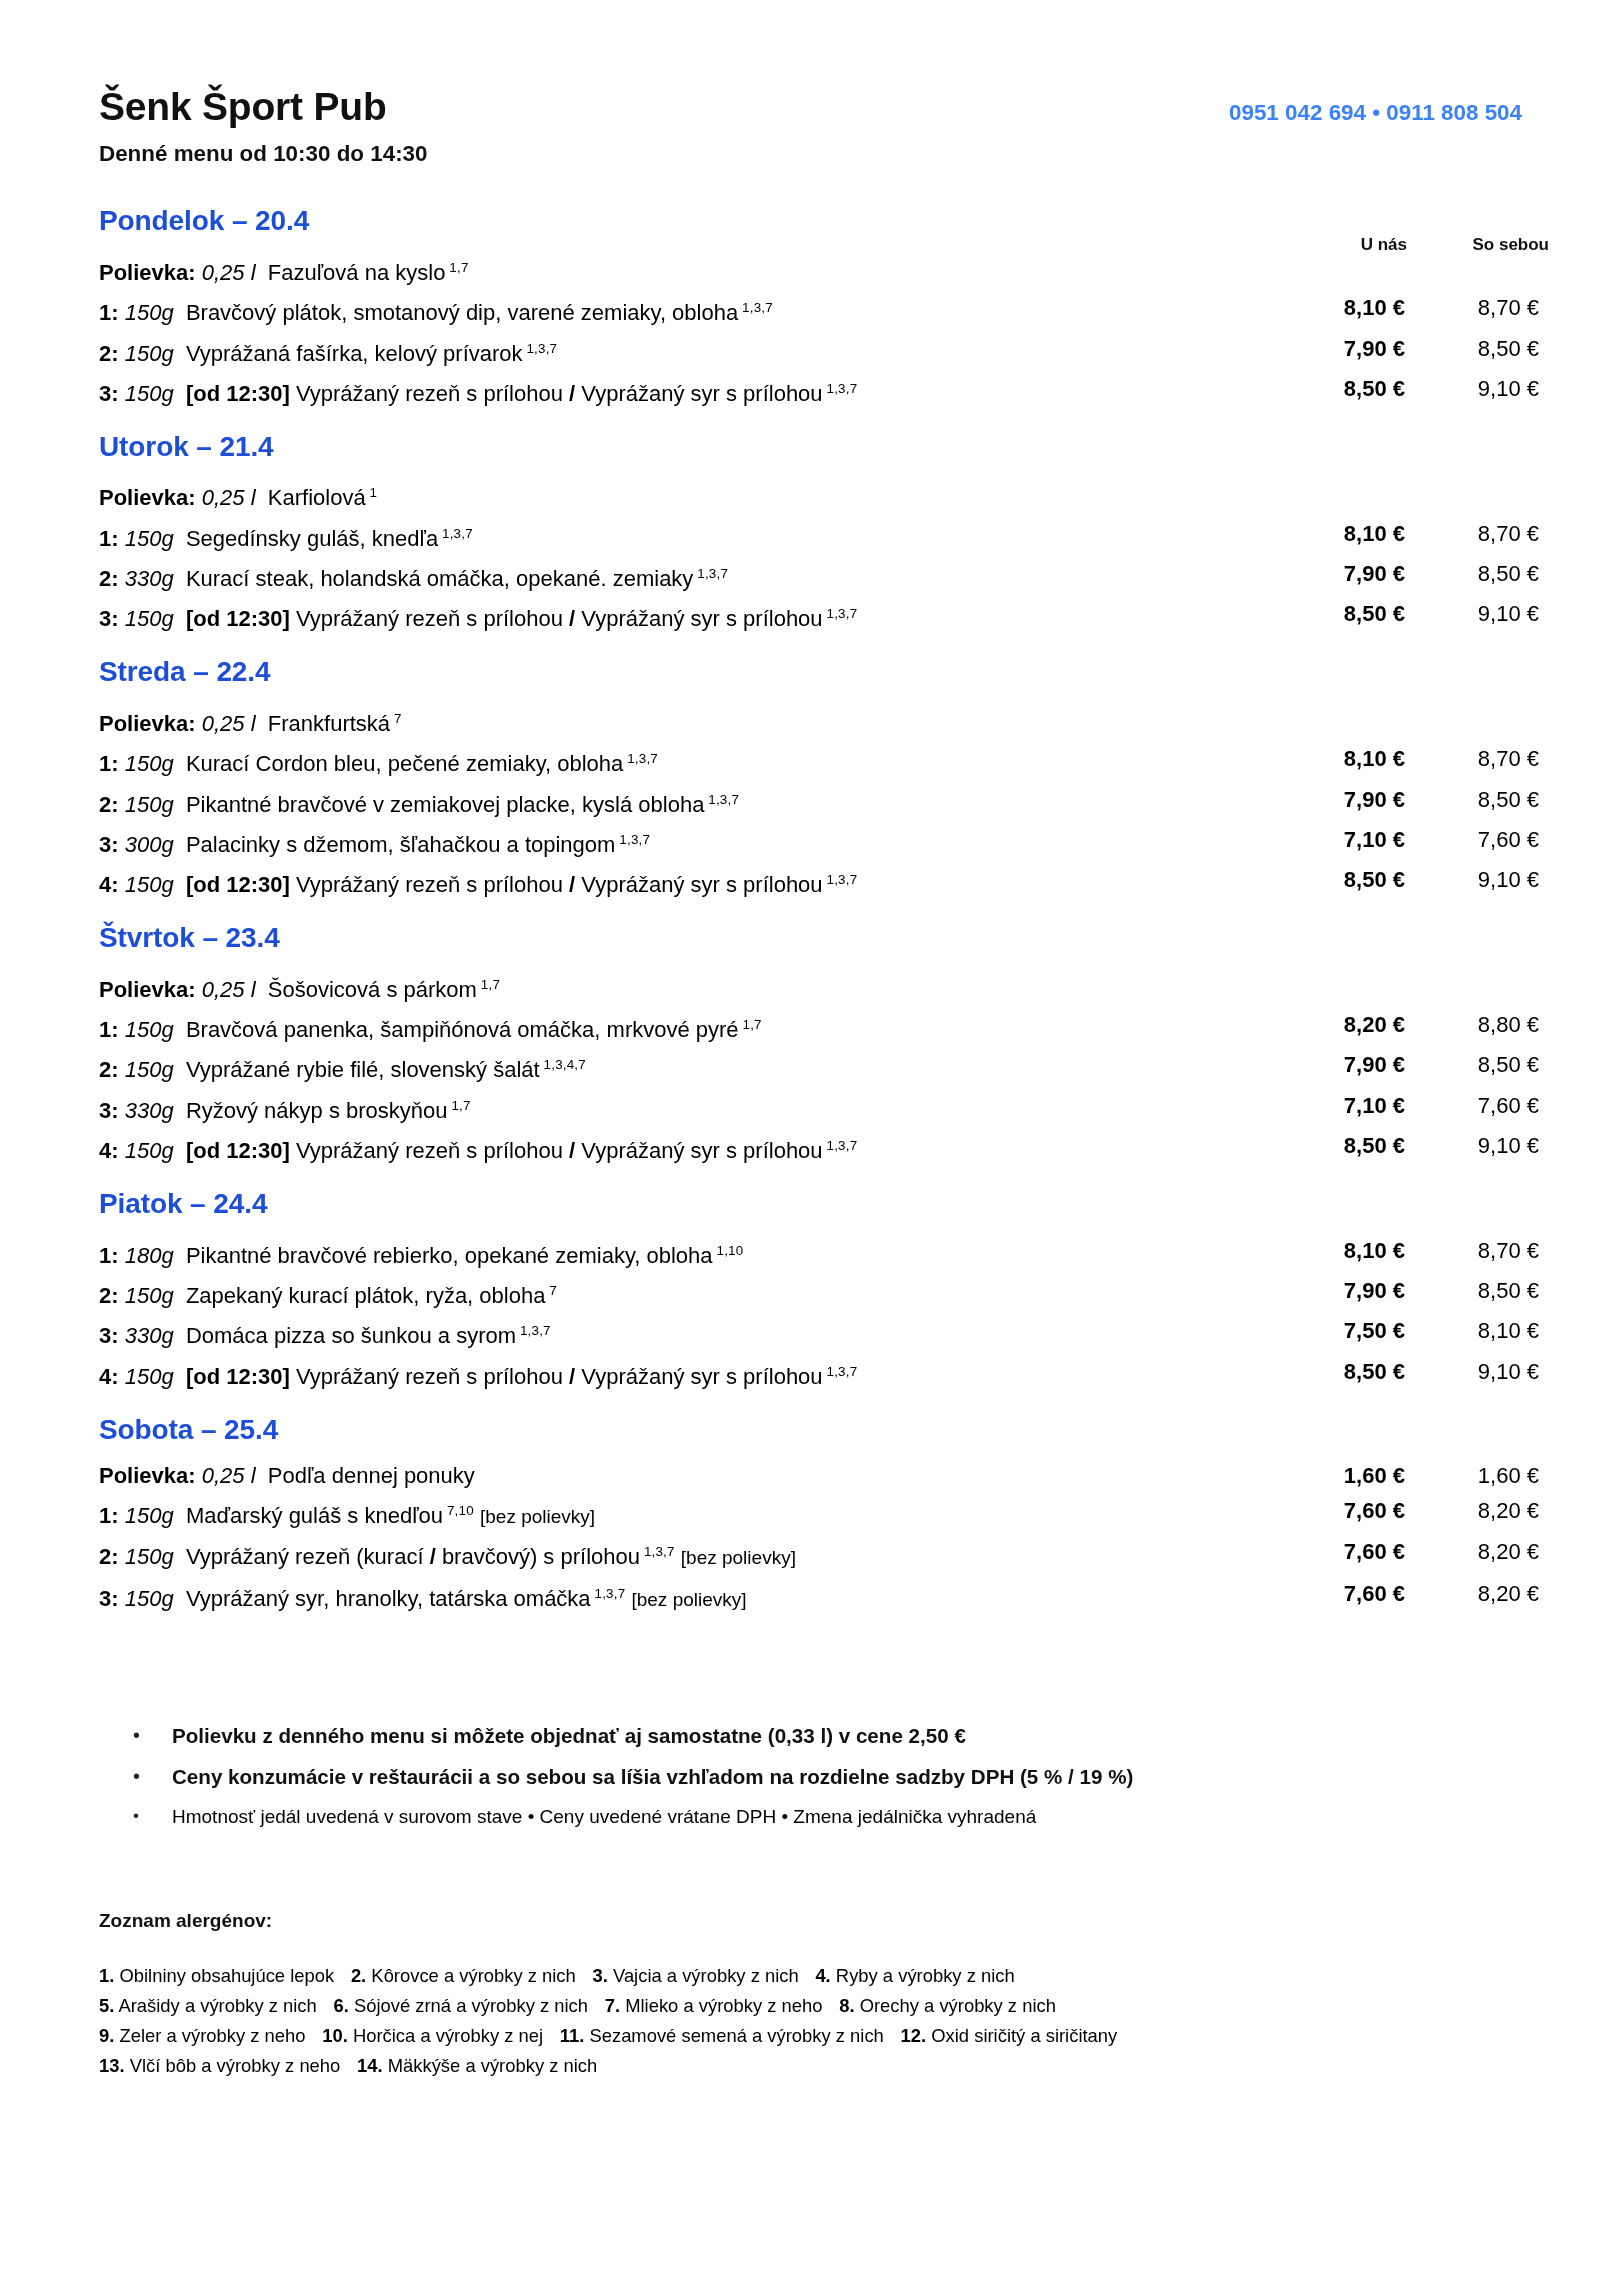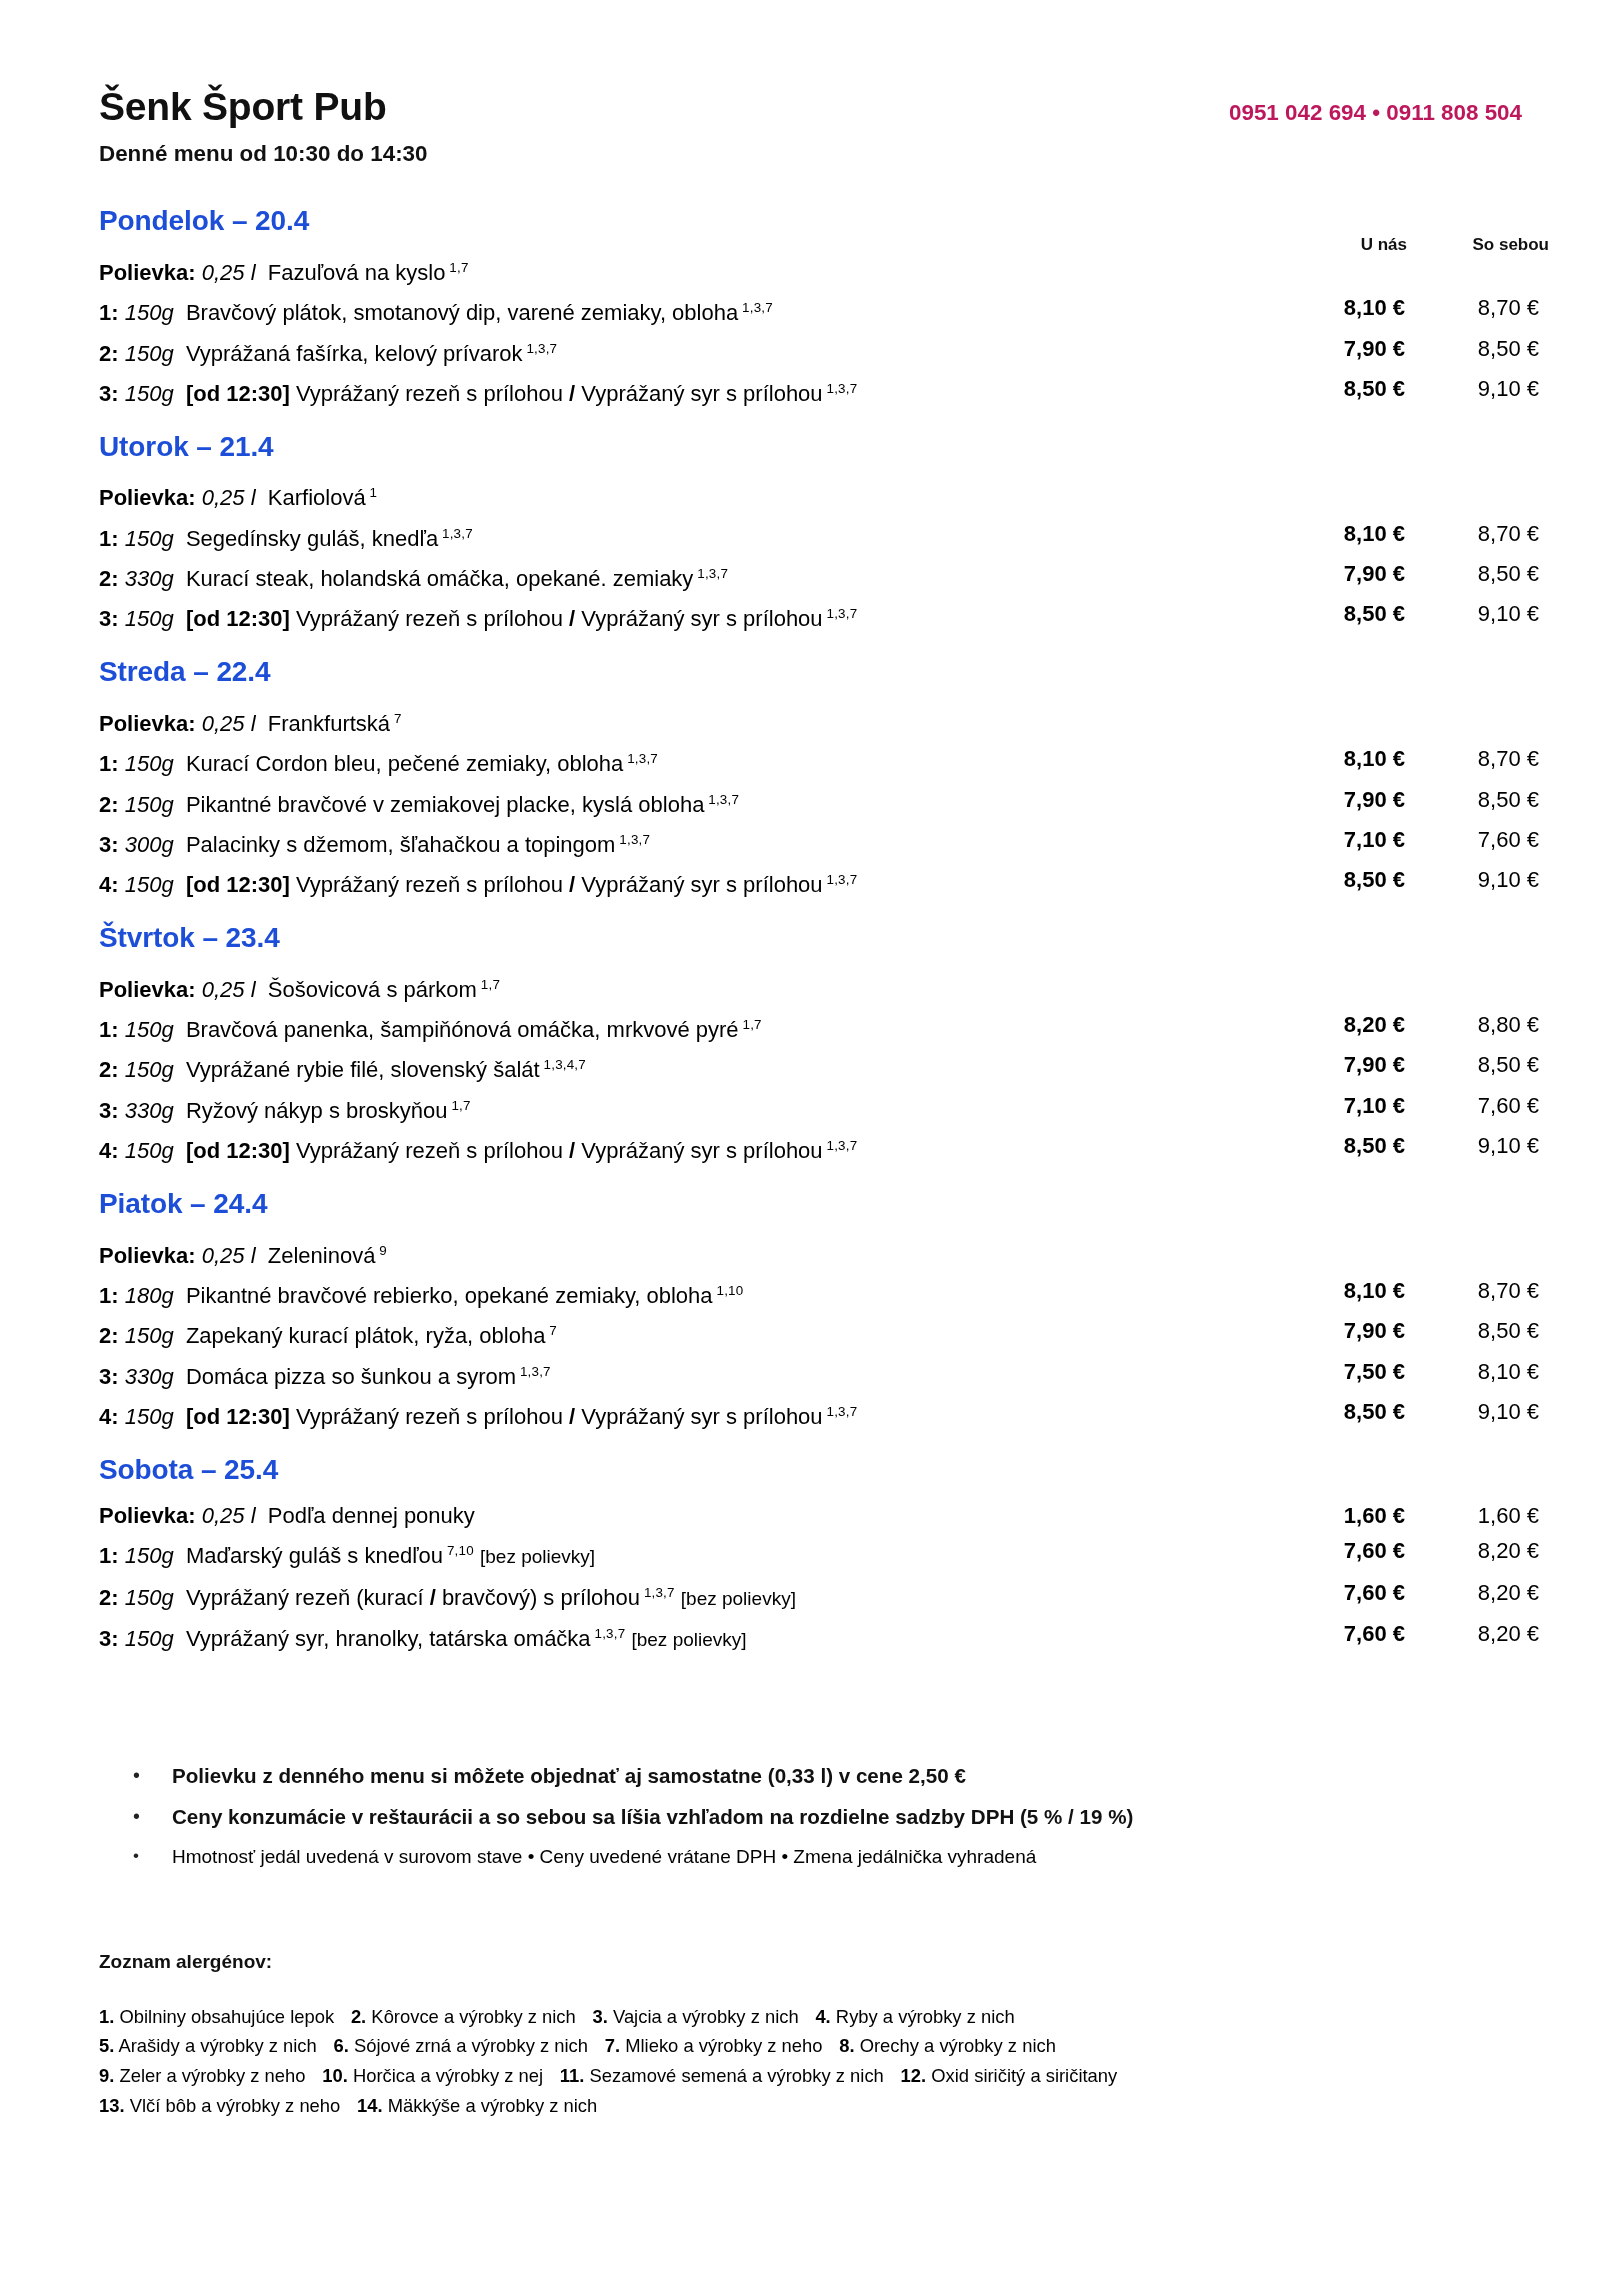--- a/index.html
+++ b/index.html
@@ -35,21 +35,21 @@
   }
   .brand-sub {
     font-size: 22.4px;
     font-weight: bold;
     margin-top: 11.6px;
     color: #111111;
   }
   .phones {
     font-size: 22.4px;
     font-weight: bold;
-    color: #be185d;
+    color: #3b82f6;
     padding-top: 15px;
     white-space: nowrap;
   }
 
   
   .col-head {
     position: absolute;
     top: 235px;
     font-size: 17px;
     font-weight: bold;
@@ -285,25 +285,20 @@
             <div class="row-text"><span class="lbl">4:</span> <span class="weight">150g</span>&nbsp; <span class="from1230">[od 12:30]</span> <span>Vyprážaný rezeň s prílohou</span> <span class="sep">/</span> <span>Vyprážaný syr s prílohou</span><span class="alg">&nbsp;1,3,7</span></div>
             <div class="price-in">8,50 €</div>
             <div class="price-out">9,10 €</div>
           </div>
         </div>
       </div>
       <div class="day">
         <div class="day-title">Piatok – 24.4</div>
         <div class="rows">
           <div class="row">
-            <div class="row-text"><span class="lbl">Polievka:</span> <span class="it">0,25 l</span>&nbsp; <span>Zeleninová</span><span class="alg">&nbsp;9</span></div>
-            <div class="price-in"></div>
-            <div class="price-out"></div>
-          </div>
-          <div class="row">
             <div class="row-text"><span class="lbl">1:</span> <span class="weight">180g</span>&nbsp; <span>Pikantné bravčové rebierko, opekané zemiaky, obloha</span><span class="alg">&nbsp;1,10</span></div>
             <div class="price-in">8,10 €</div>
             <div class="price-out">8,70 €</div>
           </div>
           <div class="row">
             <div class="row-text"><span class="lbl">2:</span> <span class="weight">150g</span>&nbsp; <span>Zapekaný kurací plátok, ryža, obloha</span><span class="alg">&nbsp;7</span></div>
             <div class="price-in">7,90 €</div>
             <div class="price-out">8,50 €</div>
           </div>
           <div class="row">

